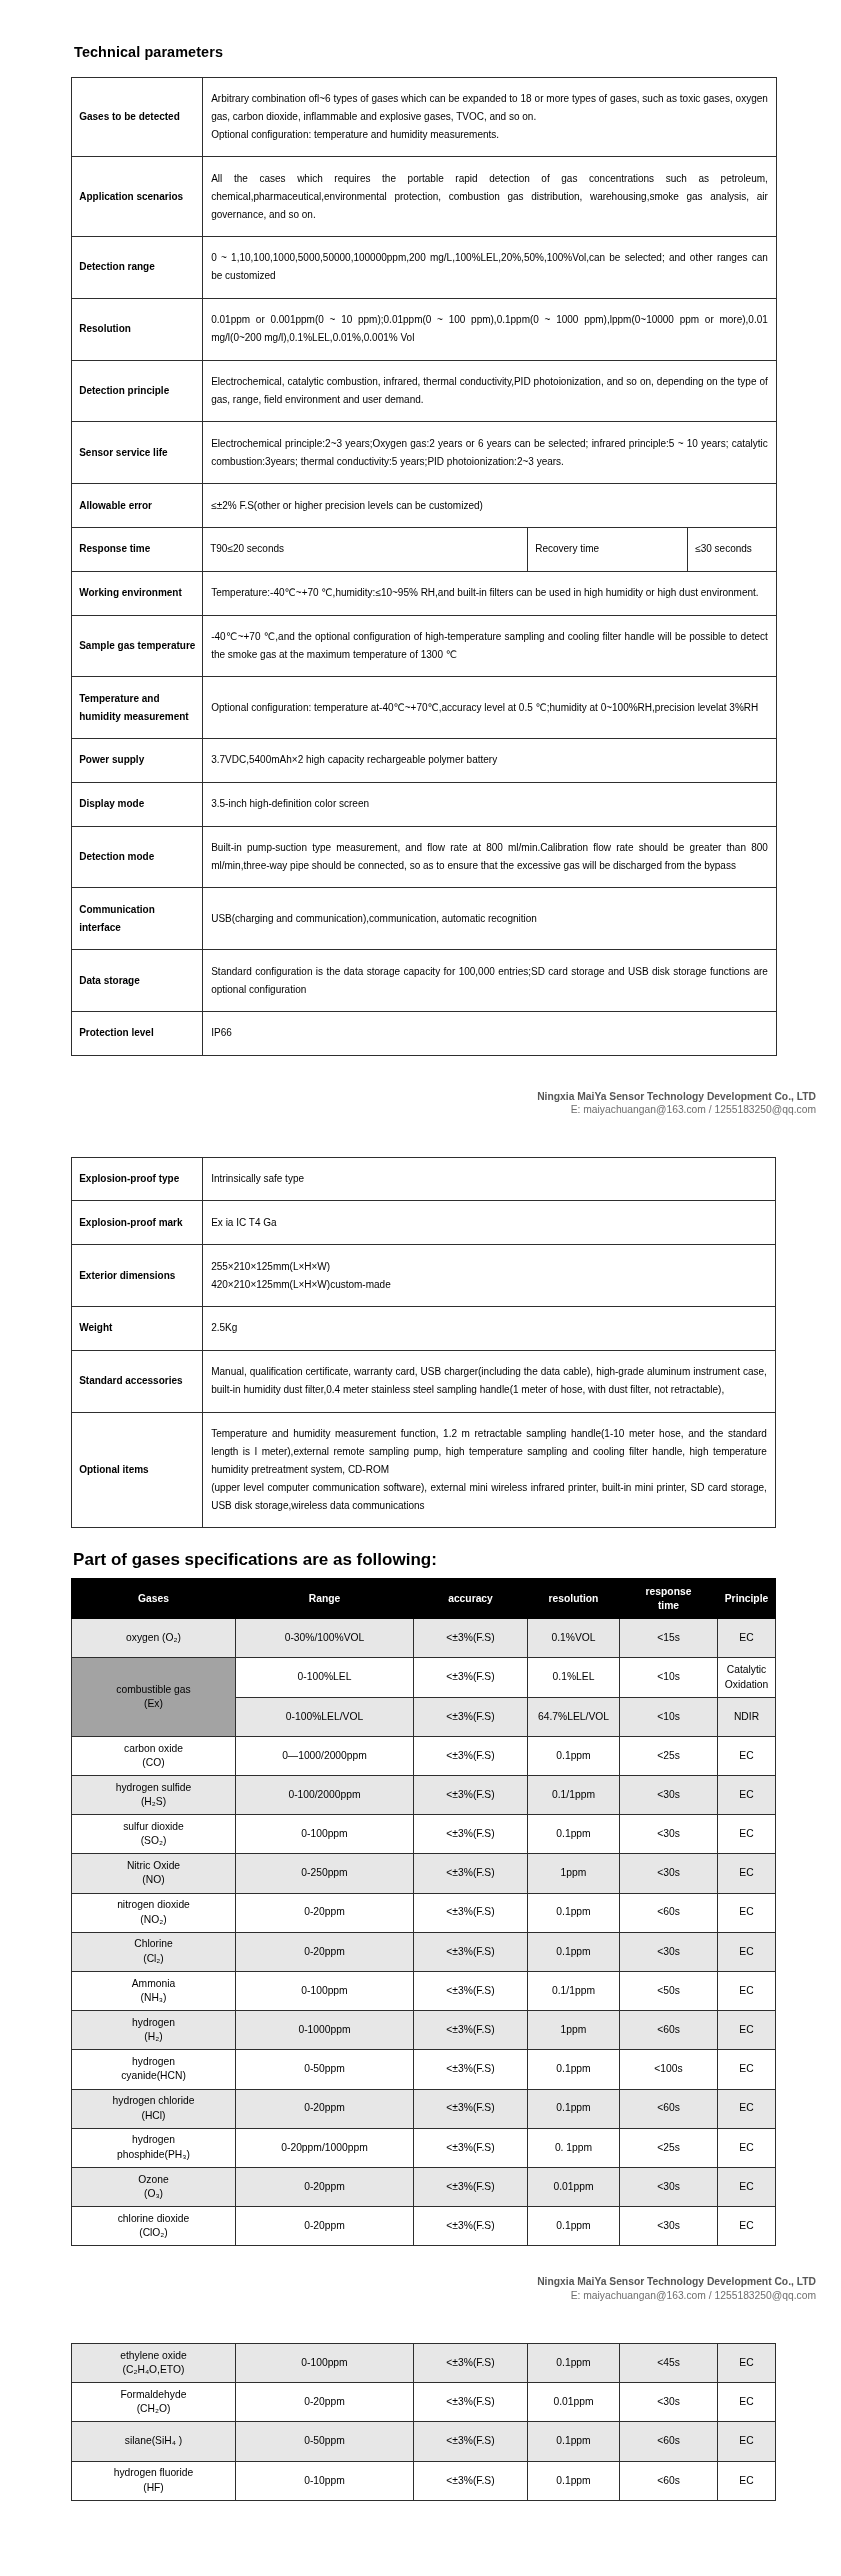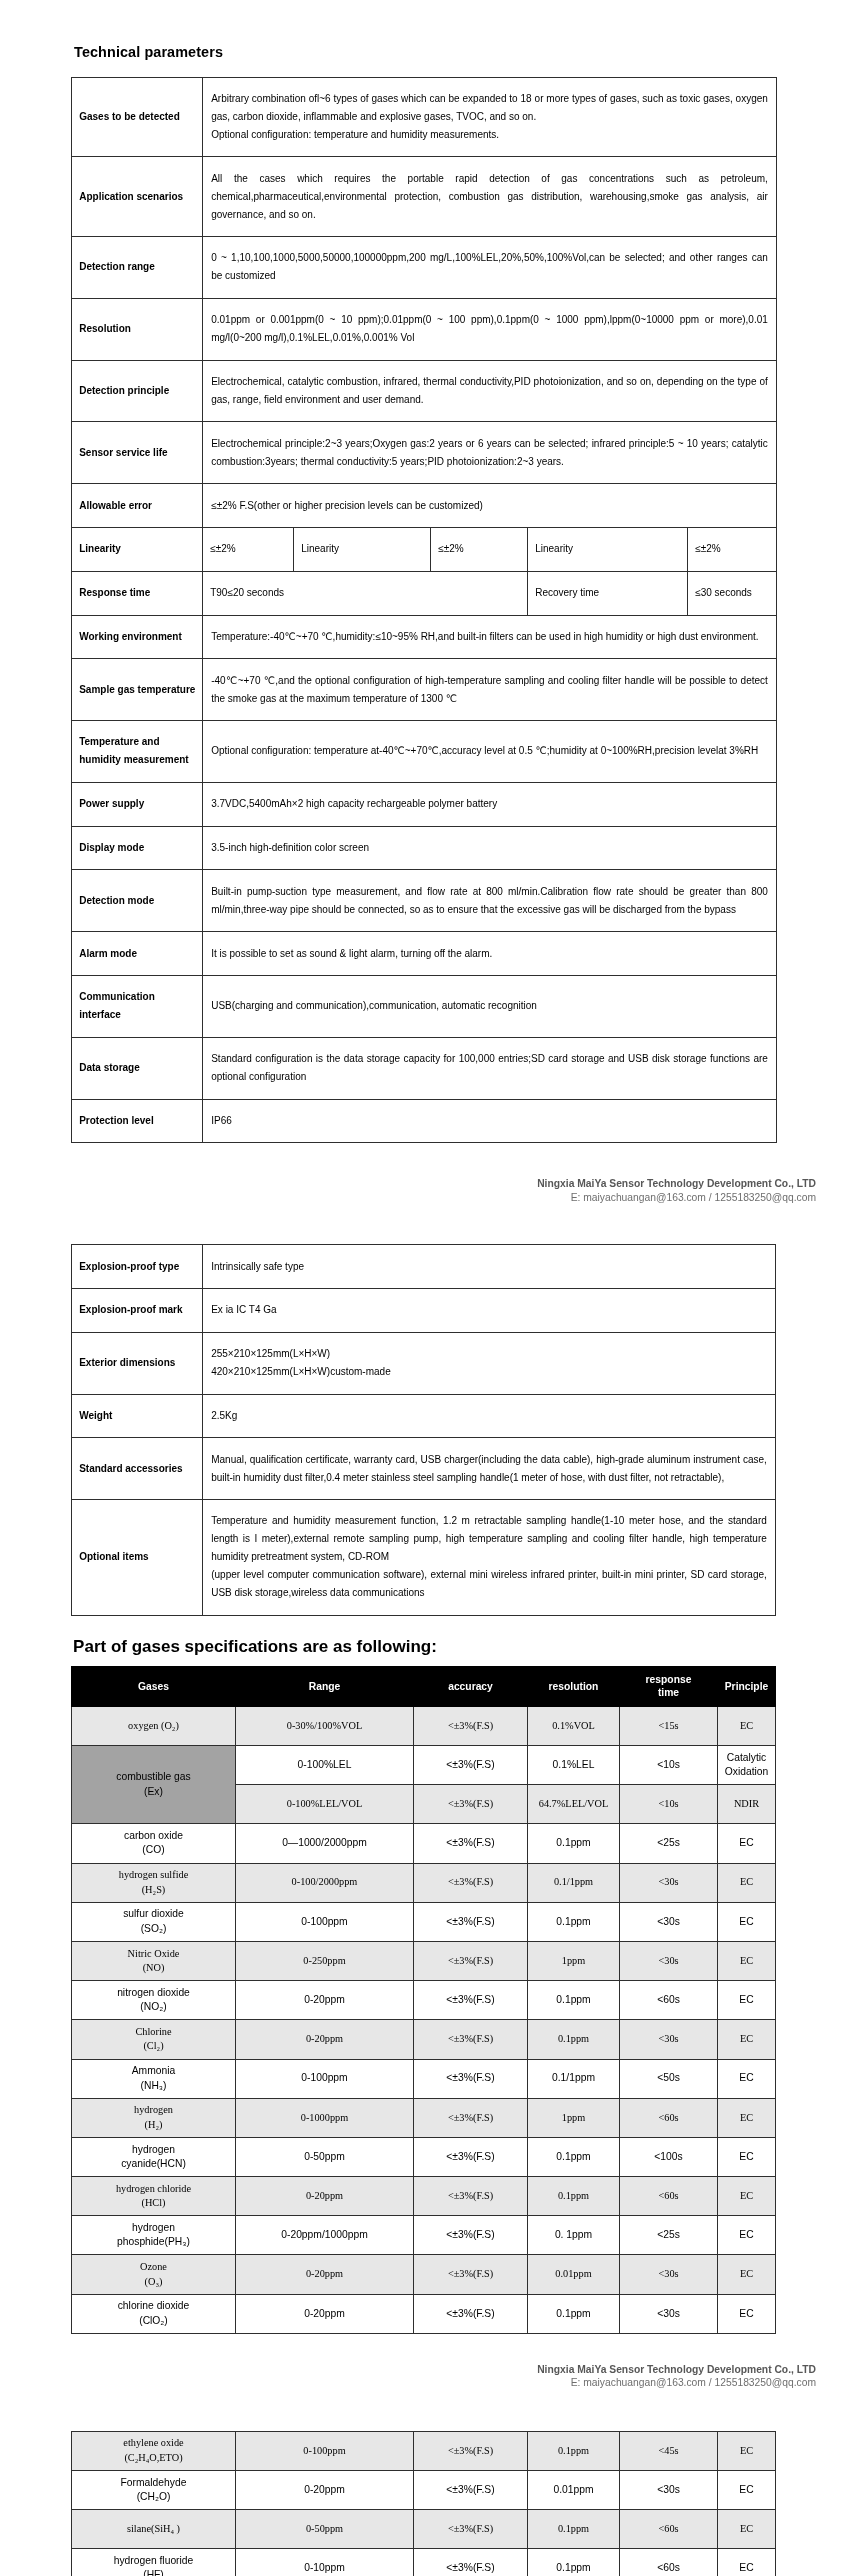--- a/index.html
+++ b/index.html
@@ -67,21 +67,21 @@
     border-bottom-width:1px;
     text-align:center;
     vertical-align:middle;
     font-size:10.3px;
     line-height:14.4px;
     padding:4.6px 3.1px;
     height:29px;
     white-space:pre-line;
     overflow:hidden;
   }
-  table.gas tr.gray td{background:#e7e7e7;font-family:Liberation Serif, serif;}
+  table.gas tr.gray td{background:#e7e7e7;}
   table.gas td.span-white{background:#a3a3a3;}
   .footer-block{
     width:745px;            
     text-align:right;
     margin-top:34px;
   }
   .footer-company{
     font-size:10.3px;
     font-weight:bold;
     color:#575757;
@@ -141,28 +141,20 @@
         </tr>
         <tr>
           <td class="lbl">Sensor service life</td>
           <td class="val" colspan="5">Electrochemical principle:2~3 years;Oxygen gas:2 years or 6 years can be selected; infrared principle:5 ~ 10 years; catalytic combustion:3years; thermal conductivity:5 years;PID photoionization:2~3 years.</td>
         </tr>
         <tr>
           <td class="lbl">Allowable error</td>
           <td class="val" colspan="5">≤±2% F.S(other or higher precision levels can be customized)</td>
         </tr>
         <tr>
-          <td class="lbl">Linearity</td>
-          <td class="mid">≤±2%</td>
-          <td class="mid">Linearity</td>
-          <td class="mid">≤±2%</td>
-          <td class="mid">Linearity</td>
-          <td class="mid">≤±2%</td>
-        </tr>
-        <tr>
           <td class="lbl">Response time</td>
           <td class="mid" colspan="3">T90≤20 seconds</td>
           <td class="mid">Recovery time</td>
           <td class="mid">≤30 seconds</td>
         </tr>
         <tr>
           <td class="lbl">Working environment</td>
           <td class="val" colspan="5">Temperature:-40℃~+70 ℃,humidity:≤10~95% RH,and built-in filters can be used in high humidity or high dust environment.</td>
         </tr>
         <tr>
@@ -177,24 +169,20 @@
           <td class="lbl">Power supply</td>
           <td class="val" colspan="5">3.7VDC,5400mAh×2 high capacity rechargeable polymer battery</td>
         </tr>
         <tr>
           <td class="lbl">Display mode</td>
           <td class="val" colspan="5">3.5-inch high-definition color screen</td>
         </tr>
         <tr>
           <td class="lbl">Detection mode</td>
           <td class="val" colspan="5">Built-in pump-suction type measurement, and flow rate at 800 ml/min.Calibration flow rate should be greater than 800 ml/min,three-way pipe should be connected, so as to ensure that the excessive gas will be discharged from the bypass</td>
-        </tr>
-        <tr>
-          <td class="lbl">Alarm mode</td>
-          <td class="val" colspan="5">It is possible to set as sound &amp; light alarm, turning off the alarm.</td>
         </tr>
         <tr>
           <td class="lbl">Communication interface</td>
           <td class="val" colspan="5">USB(charging and communication),communication, automatic recognition</td>
         </tr>
         <tr>
           <td class="lbl">Data storage</td>
           <td class="val" colspan="5">Standard configuration is the data storage capacity for 100,000 entries;SD card storage and USB disk storage functions are optional configuration</td>
         </tr>
         <tr>

